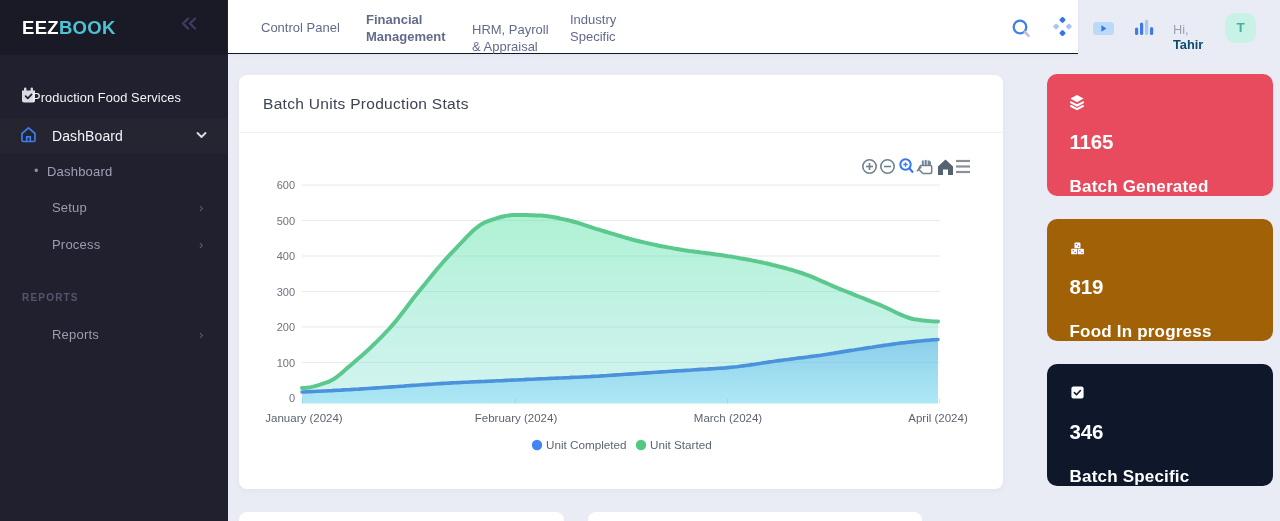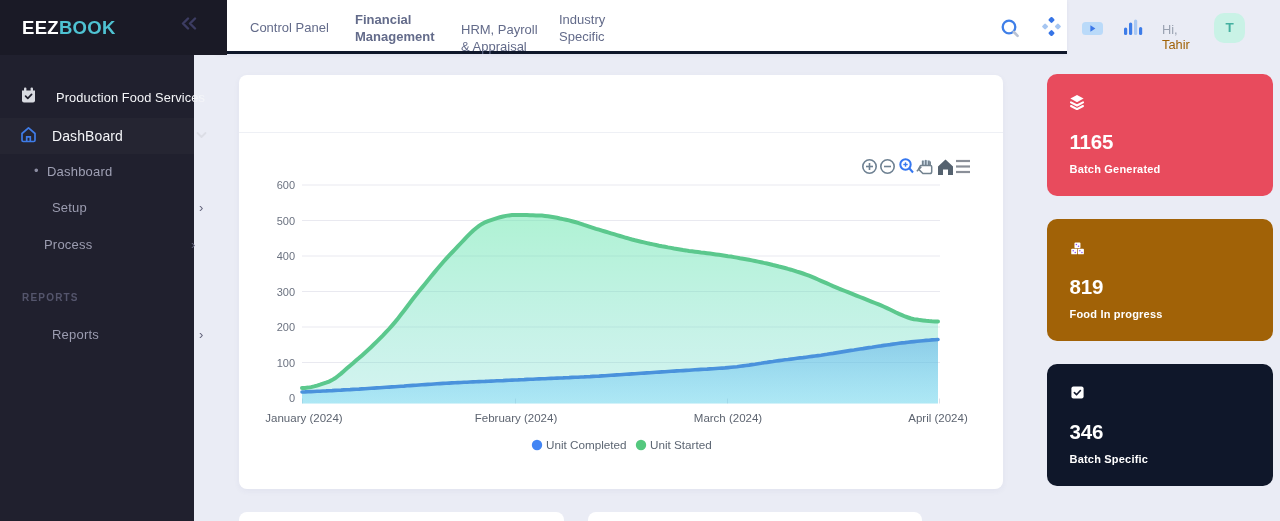--- a/index.html
+++ b/index.html
@@ -1,43 +1,43 @@
 <!DOCTYPE html>
 <html><head>
 <meta charset="utf-8">
 <style>
   * { margin:0; padding:0; box-sizing:border-box; }
   html,body { width:1280px; height:521px; overflow:hidden; }
   body { font-family:"Liberation Sans", sans-serif; background:#eaecf5; position:relative; }
   .abs { position:absolute; }
 
   
-  #sidebar { left:0; top:0; width:194px; height:521px; background:#20202e; }
+  #sidebar { left:0; top:0; width:228px; height:521px; background:#20202e; }
   #logo { position:absolute; left:22px; top:17px; font-size:18.5px; font-weight:bold; letter-spacing:.3px; color:#fff; }
   #logo span { color:#4fc3d3; }
   .side-item { position:absolute; left:0; width:227px; color:#f4f5f8; font-size:13px; letter-spacing:.1px; }
   .side-sub { position:absolute; color:#9b9cb0; font-size:13px; letter-spacing:.2px; }
   .chev-r { position:absolute; left:150px; top:0px; color:#62637a; font-size:13px; font-weight:normal; }
 
   
-  #topbar { left:216px; top:0; width:851px; height:54px; background:#fff; border-bottom:3px solid #0f172a; box-shadow:0 1px 4px rgba(40,40,90,.05); }
+  #topbar { left:227px; top:0; width:851px; height:54px; background:#fff; border-bottom:1px solid #0f172a; box-shadow:0 1px 4px rgba(40,40,90,.05); }
   .nav-item { position:absolute; color:#636b8a; font-size:13px; line-height:17px; }
   #hi { position:absolute; left:946px; top:21.5px; font-size:12.8px; color:#9aa2b1; }
-  #hi b { color:#a16207; font-weight:normal; }
+  #hi b { color:#0c4a6e; font-weight:bold; }
   #avatar { position:absolute; left:998px; top:13px; width:31px; height:30px; border-radius:10px; background:#c9f2e6; color:#44b0a0; font-size:13.5px; font-weight:bold; text-align:center; line-height:30px; }
 
   
   #chartcard { left:239px; top:75px; width:764px; height:414px; background:#fff; border-radius:8px; box-shadow:0 2px 6px rgba(50,60,120,.05); }
   #charttitle { position:absolute; left:24px; top:20px; font-size:15.5px; font-weight:normal; color:#3d4254; letter-spacing:.3px; }
   #chartdivider { position:absolute; left:0; top:57px; width:764px; height:1px; background:#eef0f5; }
 
   
   .stat { position:absolute; left:1047px; width:226px; height:122px; border-radius:10px; color:#fff; }
   .stat .num { position:absolute; left:22.5px; top:56.5px; font-size:20.5px; font-weight:bold; letter-spacing:-0.2px; line-height:1.1; }
-  .stat .lbl { position:absolute; left:22.5px; top:89px; font-size:11px; font-weight:bold; letter-spacing:.2px; }
+  .stat .lbl { position:absolute; left:22.5px; top:103px; font-size:17px; font-weight:bold; letter-spacing:.2px; }
   #card1 { top:74px;  background:#e84b5d; }
   #card2 { top:219px; background:#a16207; }
   #card3 { top:364px; background:#0f172a; }
 
   
   .bcard { position:absolute; top:512px; height:40px; background:#fff; border-radius:8px; }
 </style>
 </head>
 <body>
 
@@ -81,46 +81,47 @@
     <path d="M7 1.5 L2 6.5 L7 11.5 M14 1.5 L9 6.5 L14 11.5" fill="none" stroke="#3c3c62" stroke-width="2.4" stroke-linecap="round" stroke-linejoin="round"></path>
   </svg>
 
   <div class="side-item" style="top:90px; font-size:12.8px;">
     <svg class="abs" style="left:21px; top:-3px;" width="15" height="16" viewBox="0 0 15 16">
       <path d="M1 3.5 h13 v10 a2 2 0 0 1 -2 2 h-9 a2 2 0 0 1 -2 -2 Z" fill="#d9dbe2"></path>
       <rect x="3" y="0.5" width="2.4" height="4" rx="1.1" fill="#d9dbe2"></rect>
       <rect x="9.6" y="0.5" width="2.4" height="4" rx="1.1" fill="#d9dbe2"></rect>
       <path d="M4.6 9.2 l2.2 2.2 3.8 -4" fill="none" stroke="#20202e" stroke-width="1.7" stroke-linecap="round" stroke-linejoin="round"></path>
     </svg>
-    <span style="position:absolute; left:56px; top:0;">Production Food Services</span>
+    <span style="position:absolute; left:32px; top:0;">Production Food Services</span>
   </div>
 
   <div style="position:absolute; left:0px; top:118px; width:227px; height:36px; background:rgba(255,255,255,0.025);"></div>
   <div class="side-item" style="top:128px; font-size:14px;">
     <svg class="abs" style="left:20px; top:-2px;" width="17" height="17" viewBox="0 0 17 17">
       <path d="M2 7.5 L8.5 1.8 L15 7.5 V14.2 a1.3 1.3 0 0 1 -1.3 1.3 H3.3 A1.3 1.3 0 0 1 2 14.2 Z" fill="none" stroke="#3f7ce8" stroke-width="1.7" stroke-linejoin="round"></path>
       <path d="M6.7 15.2 v-4.4 h3.6 v4.4" fill="none" stroke="#3f7ce8" stroke-width="1.7"></path>
     </svg>
     <span style="position:absolute; left:52px; top:0;">DashBoard</span>
     <svg style="position:absolute; left:196px; top:3px;" width="11" height="8" viewBox="0 0 11 8">
         <path d="M1.5 2 L5.5 6 L9.5 2" fill="none" stroke="#dcdee6" stroke-width="1.8" stroke-linecap="round" stroke-linejoin="round"></path>
       </svg>
   </div>
 
   <div class="side-sub" style="left:47px; top:164px; color:#9fa0b4;">
     <span style="position:absolute; left:-13px; top:-1px; font-size:13px; color:#8c8da2;">•</span>
     Dashboard
   </div>
   <div class="side-sub" style="left:52px; top:200px;">Setup<span class="chev-r" style="left:147px;">›</span></div>
-  <div class="side-sub" style="left:44px; top:237px;">Process<span class="chev-r" style="left:147px;">›</span></div>
+  <div class="side-sub" style="left:52px; top:237px;">Process<span class="chev-r" style="left:147px;">›</span></div>
   <div class="side-sub" style="left:22px; top:292px; font-size:10px; letter-spacing:1.2px; color:#54556c; font-weight:bold;">REPORTS</div>
   <div class="side-sub" style="left:52px; top:327px;">Reports<span class="chev-r" style="left:147px;">›</span></div>
 </div>
 
 <div id="chartcard" class="abs">
+  <div id="charttitle">Batch Units Production Stats</div>
   <div id="chartdivider"></div>
 </div>
 
 <svg class="abs" style="left:239px; top:140px;" width="764" height="330" viewBox="239 140 764 330">
   <defs>
     <linearGradient id="gfill" x1="0" y1="0" x2="0" y2="1">
       <stop offset="0" stop-color="#5fe5a8" stop-opacity="0.50"></stop>
       <stop offset="1" stop-color="#6fd9cf" stop-opacity="0.30"></stop>
     </linearGradient>
     <linearGradient id="bfill" x1="0" y1="0" x2="0" y2="1">

